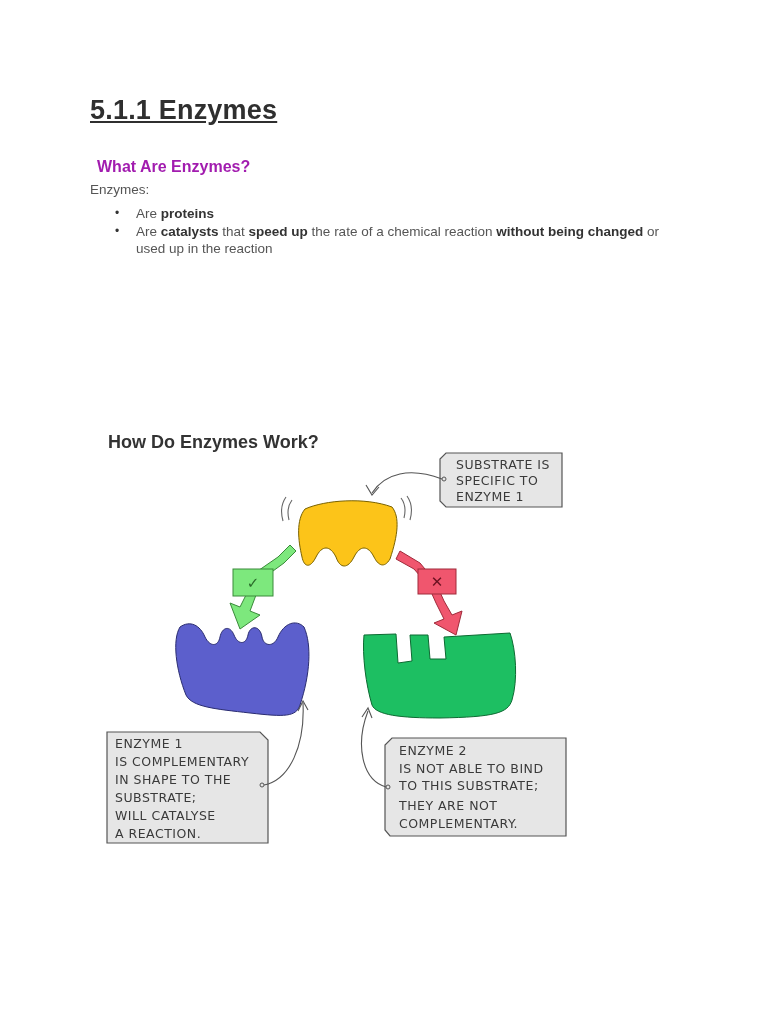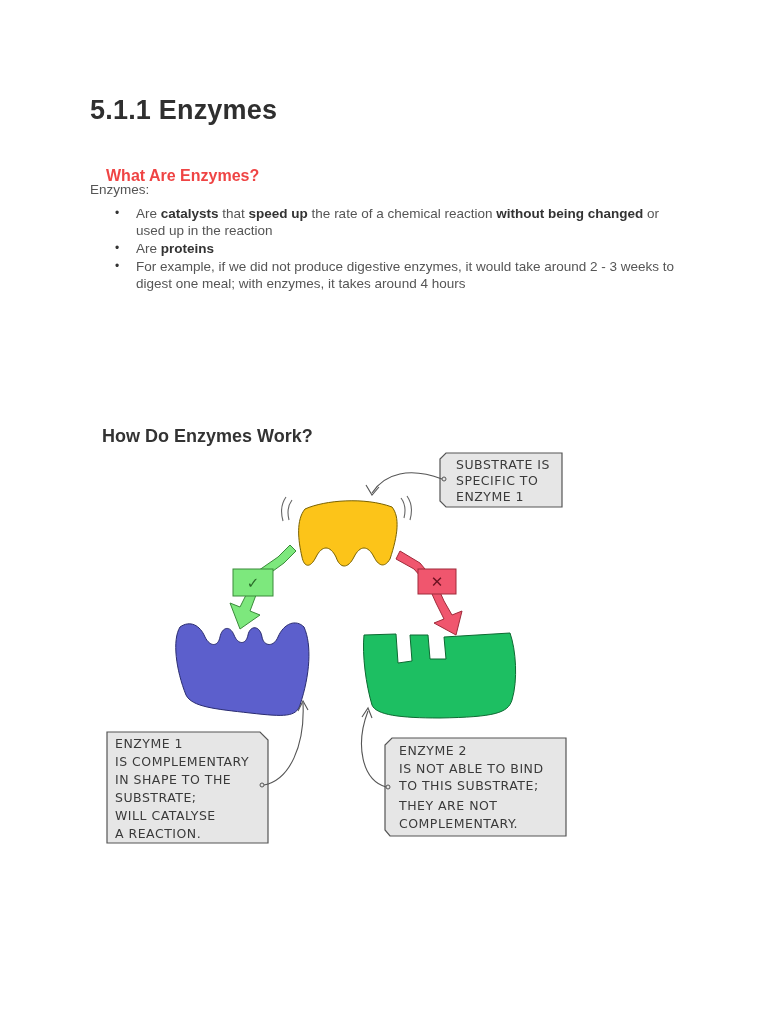--- a/index.html
+++ b/index.html
@@ -1,40 +1,39 @@
 <!DOCTYPE html>
 <html><head>
   <meta charset="utf-8">
   <style>
     html, body { margin: 0; padding: 0; background: #ffffff; }
     body { width: 768px; height: 1024px; position: relative; overflow: hidden;
            font-family: "Liberation Sans", sans-serif; color: #4a4a4a; }
     .page-title { position: absolute; left: 90px; top: 95px; margin: 0;
-                  font-size: 27px; font-weight: bold; color: #2f2f2f; letter-spacing: 0.2px; }
-    .h3 { position: absolute; left: 90px; top: 151px; margin: 16px;
-          font-size: 16px; font-weight: bold; color: #ef4444; }
+                  font-size: 27px; font-weight: bold; color: #2f2f2f; letter-spacing: 0.2px; text-decoration: underline; }
+    .h3 { position: absolute; left: 90px; top: 151px; margin: 7px;
+          font-size: 16px; font-weight: bold; color: #a21caf; }
     .intro { position: absolute; left: 90px; top: 182px; font-size: 13.5px; color: #555; }
     .bullets { position: absolute; left: 112px; top: 205px; width: 575px; margin: 0; padding: 0; list-style: none; }
     .bullets li { position: relative; padding-left: 24px; font-size: 13.5px; line-height: 17px; color: #555; margin-bottom: 1px; }
     .bullets li::before { content: "\2022"; position: absolute; left: 3px; top: 0; color: #333; font-size: 12px; }
     .bullets b { color: #333; }
-    .h2 { position: absolute; left: 90px; top: 414px; margin: 12px; font-size: 18px; font-weight: bold; color: #333; }
+    .h2 { position: absolute; left: 90px; top: 414px; margin: 18px; font-size: 18px; font-weight: bold; color: #333; }
     .diagram { position: absolute; left: 100px; top: 445px; width: 480px; height: 410px; }
     .label-text { font-family: "DejaVu Sans", sans-serif; font-size: 12.5px; fill: #3a3a3a; letter-spacing: 0.5px; }
   </style>
 </head>
 <body>
 
 <h1 class="page-title">5.1.1 Enzymes</h1>
 <h3 class="h3">What Are Enzymes?</h3>
 <div class="intro">Enzymes:</div>
 <ul class="bullets" id="bullets">
+    <li><span>Are </span><b>proteins</b></li>
     <li><span>Are </span><b>catalysts</b><span> that </span><b>speed up</b><span> the rate of a chemical reaction </span><b>without being changed</b><span> or used up in the reaction</span></li>
-    <li><span>Are </span><b>proteins</b></li>
-    <li><span>For example, if we did not produce digestive enzymes, it would take around 2 - 3 weeks to digest one meal; with enzymes, it takes around 4 hours</span></li>
   </ul>
 
 <h2 class="h2">How Do Enzymes Work?</h2>
 
 <div class="diagram">
   <svg width="480" height="410" viewBox="0 0 480 410" xmlns="http://www.w3.org/2000/svg">
 
     <g>
       <path d="M346 8 L462 8 L462 62 L346 62 L340 56 L340 14 Z" fill="#e6e6e6" stroke="#555" stroke-width="1.2"></path>
       <text class="label-text" x="356" y="24">SUBSTRATE IS</text>

